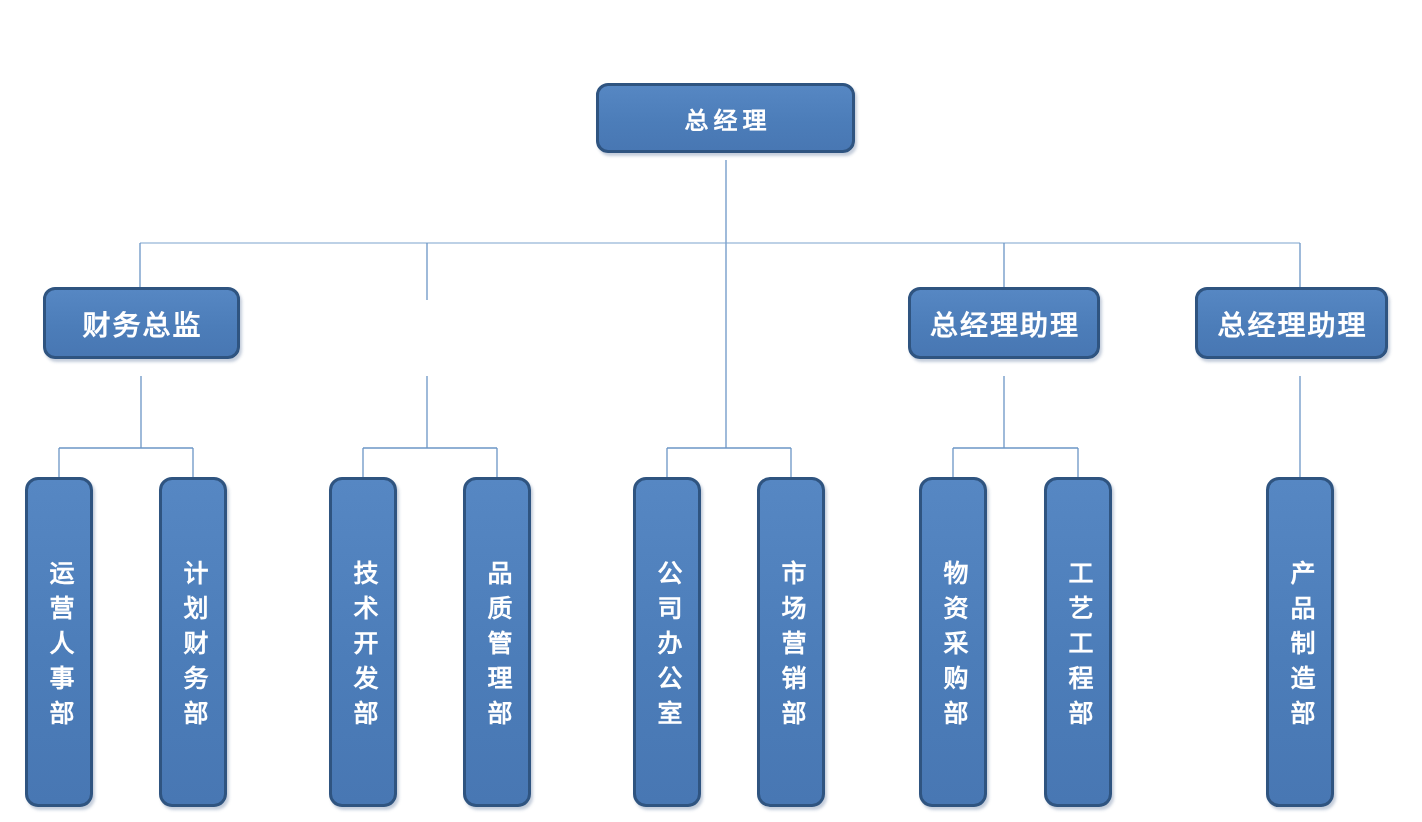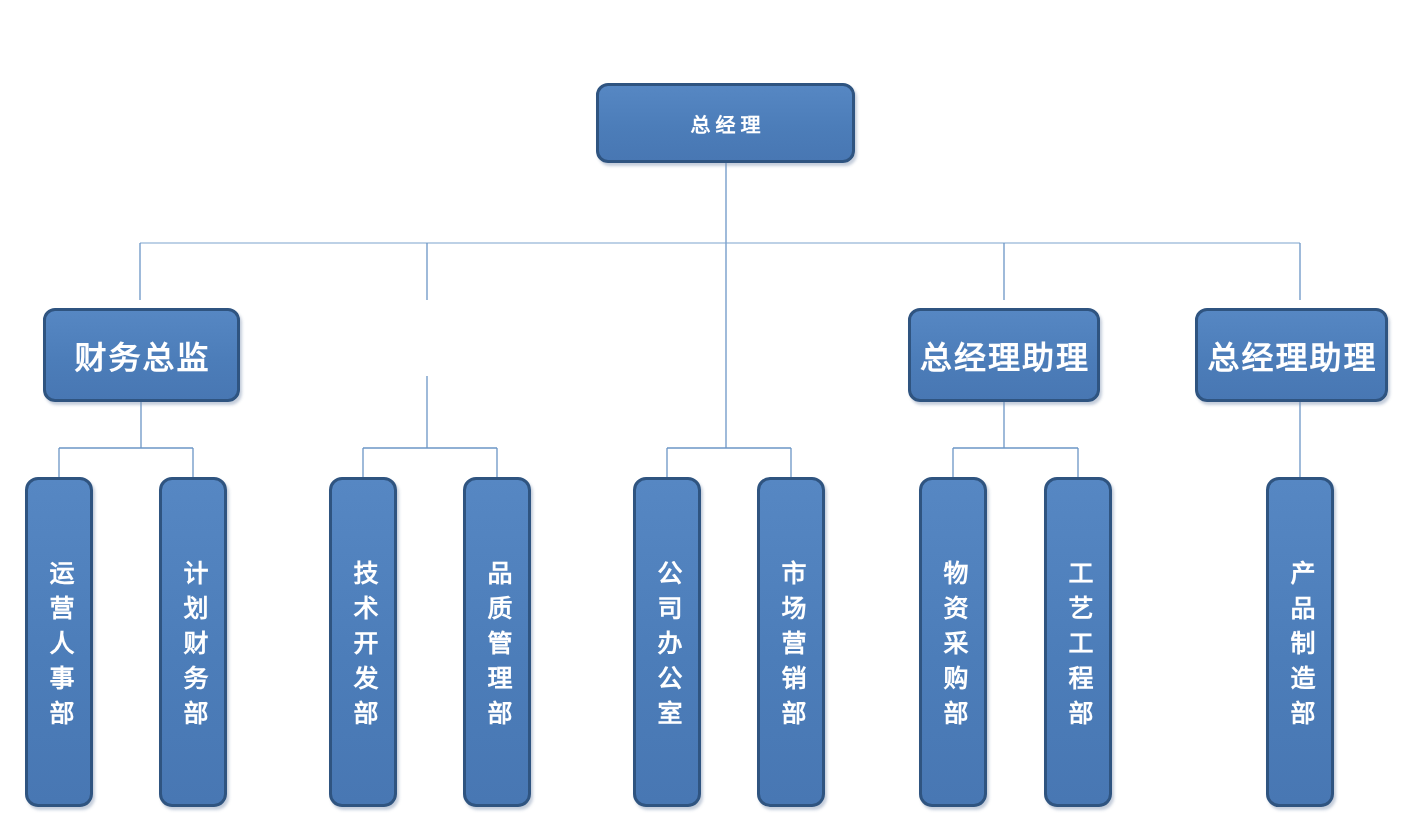--- a/index.html
+++ b/index.html
@@ -33,29 +33,29 @@
     display: flex;
     align-items: center;
     justify-content: center;
     text-align: center;
     box-shadow: 2px 3px 3px rgba(125, 145, 175, 0.45);
   }
   .node-root {
     left: 596px;
     top: 83px;
     width: 259px;
-    height: 80px;
-    font-size: 20px;
+    height: 70px;
+    font-size: 24px;
     letter-spacing: 5px;
     padding-left: 5px; 
   }
   .lvl2 {
-    top: 308px;
-    height: 94px;
-    font-size: 32px;
+    top: 287px;
+    height: 72px;
+    font-size: 28px;
     letter-spacing: 2px;
     padding-left: 2px;
   }
   .lvl2-a { left: 43px;   width: 197px; }
   .lvl2-b { left: 328px;  width: 199px; }
   .lvl2-c { left: 908px;  width: 192px; }
   .lvl2-d { left: 1195px; width: 193px; }
   .lvl3 {
     top: 477px;
     width: 68px;

